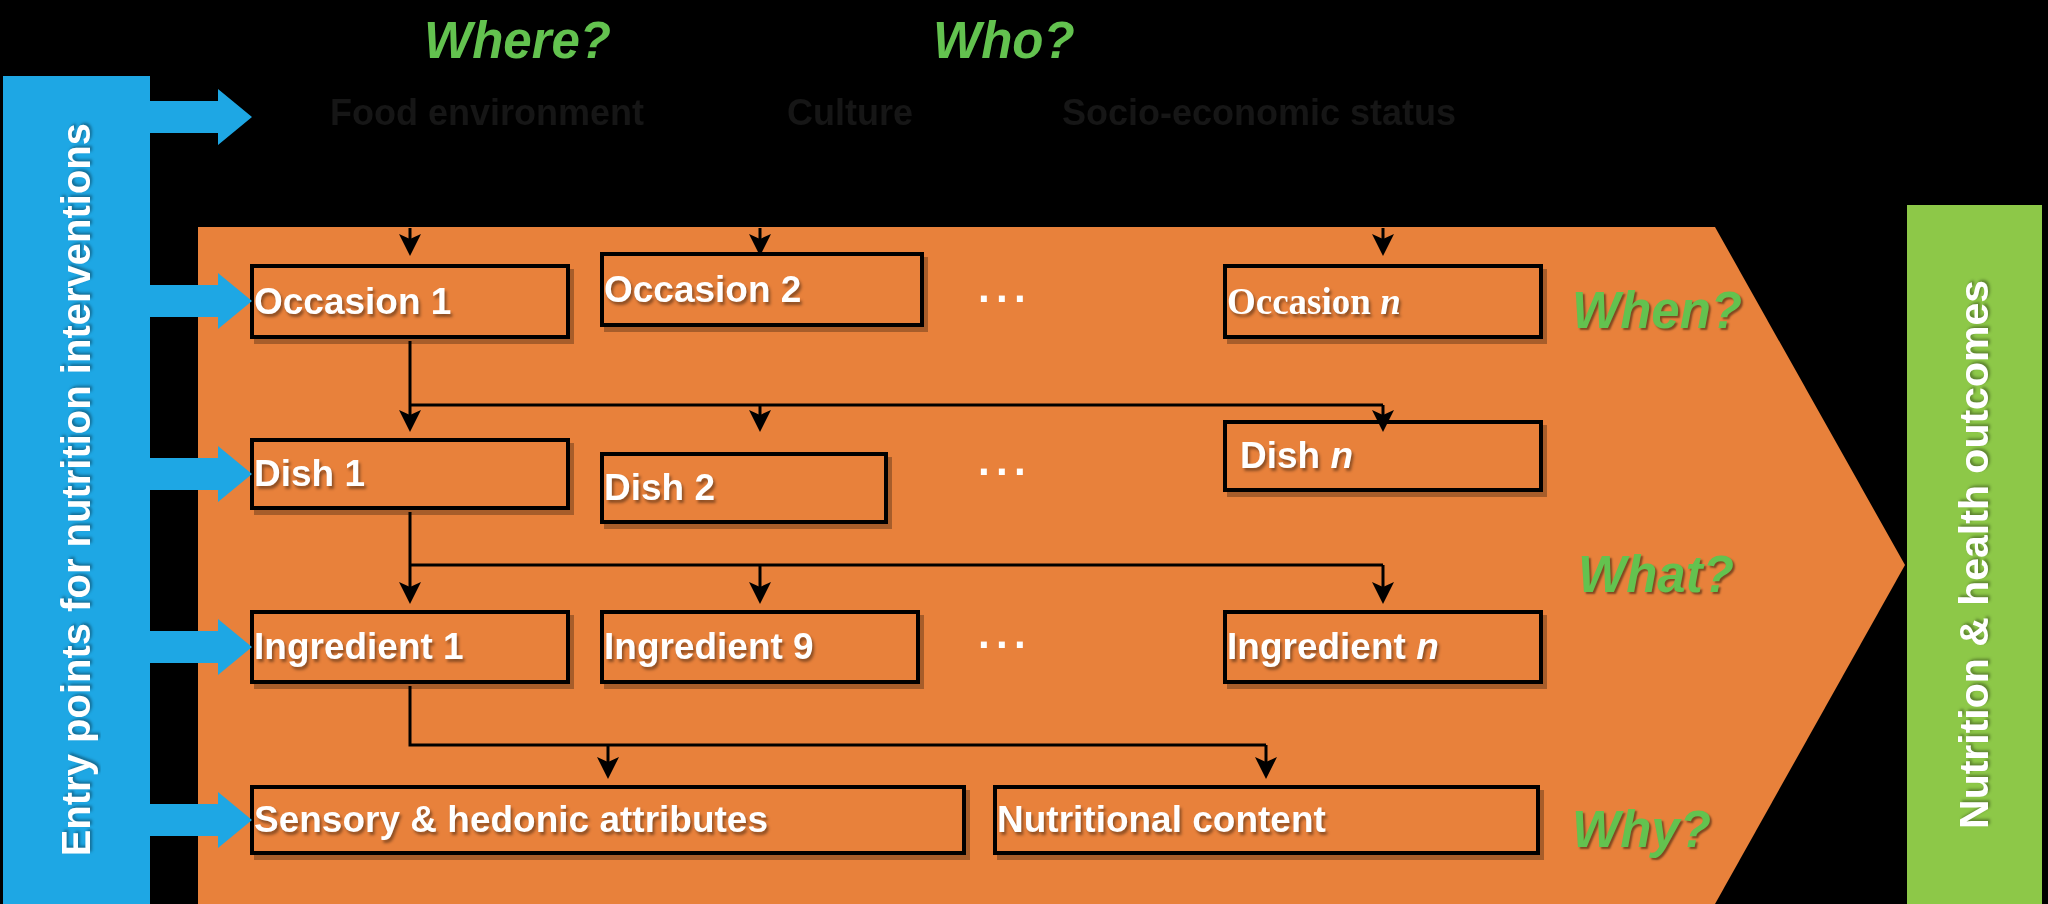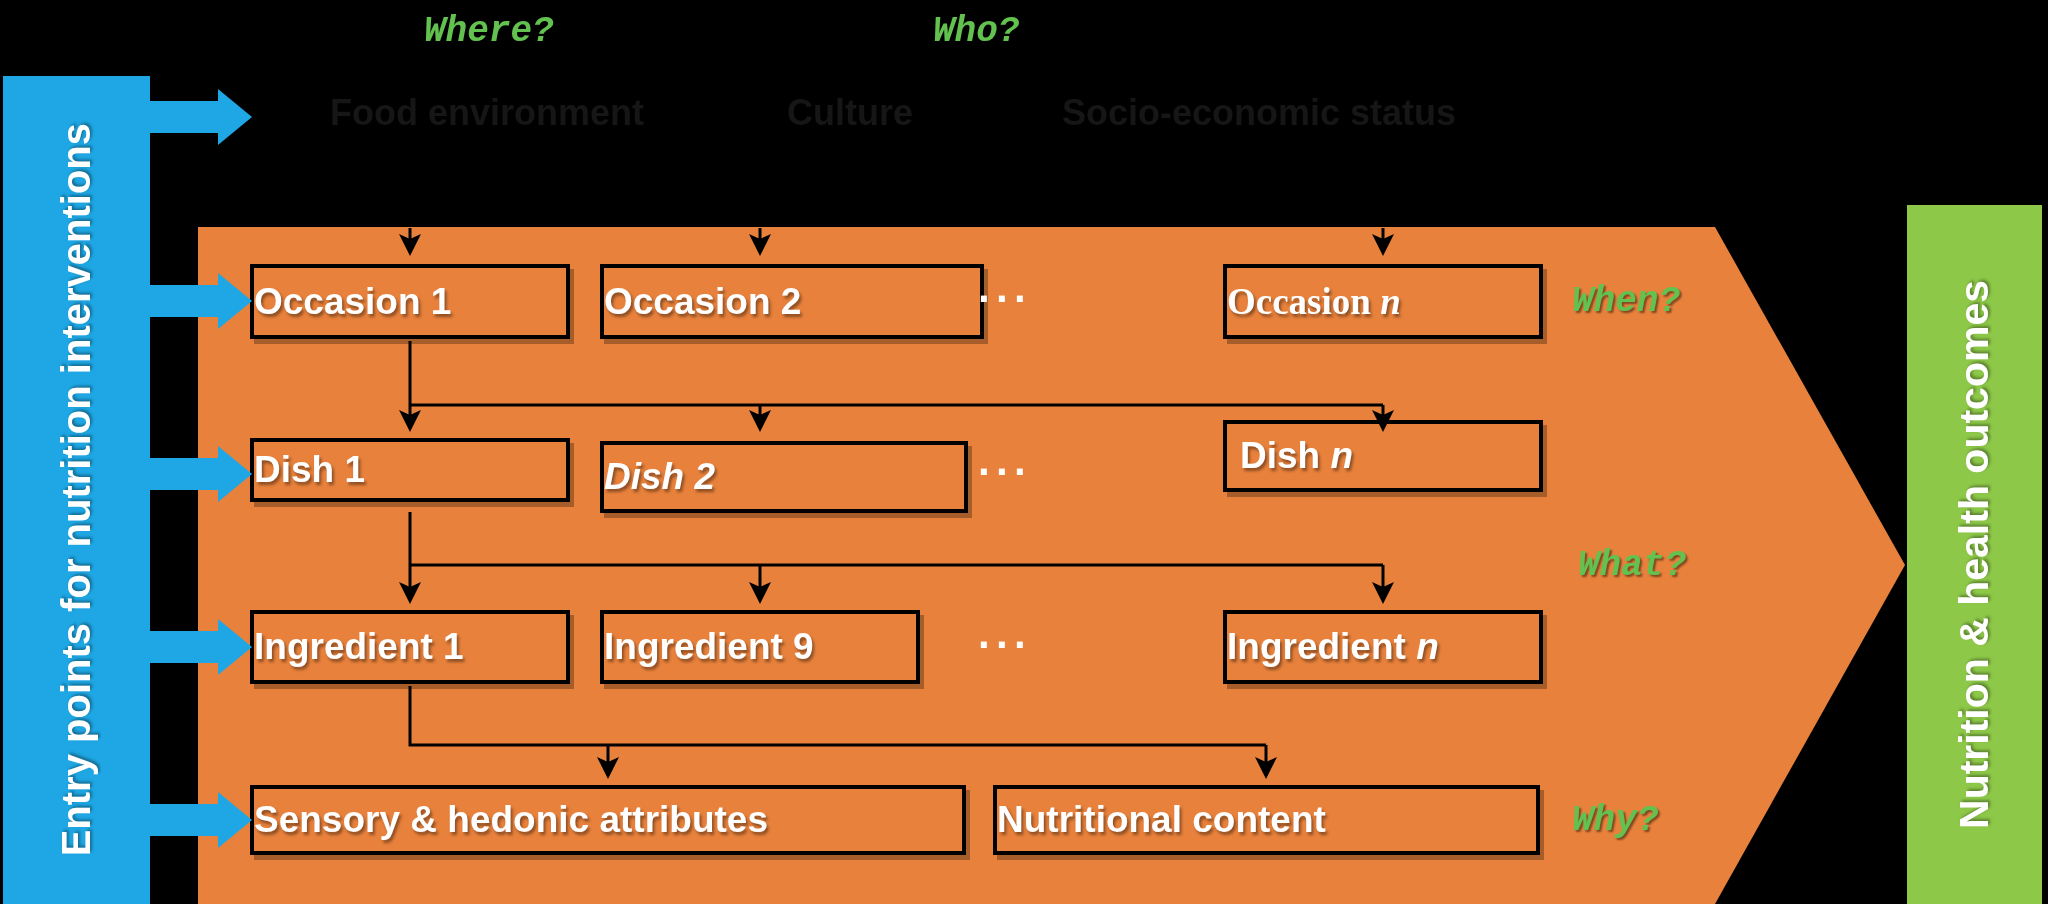--- a/index.html
+++ b/index.html
@@ -21,23 +21,22 @@
   #green-bar .vtext{font-size:41px;}
   
   #funnel{
     position:absolute;left:198px;top:227px;width:1707px;height:677px;
     background:var(--c-orange);
     clip-path:polygon(0 0,1517px 0,1707px 338px,1517px 677px,0 677px);
   }
   
   .question{
     position:absolute;color:var(--c-greenlabel);
-    font-size:36px;font-weight:bold;font-style:italic;white-space:nowrap;
+    font-size:51px;font-weight:bold;font-style:italic;white-space:nowrap;
     text-shadow:2px 2px 2px rgba(0,0,0,.45);
-    font-family:Liberation Mono, monospace;
   }
   #q-where{left:424px;top:11px;}
   #q-who{left:933px;top:11px;}
   #q-when{left:1572px;top:281px;}
   #q-what{left:1578px;top:545px;}
   #q-why{left:1572px;top:800px;}
   .ctx{
     position:absolute;top:92px;transform:translateX(-50%);
     color:var(--c-context);font-size:36px;font-weight:bold;white-space:nowrap;
   }
@@ -45,24 +44,24 @@
   
   .fbox{
     position:absolute;box-sizing:border-box;border:4px solid #000;
     display:flex;align-items:center;
     color:var(--c-boxtext);font-size:37px;font-weight:bold;white-space:pre;
     text-shadow:2px 3px 3px rgba(0,0,0,.4);
     box-shadow:4px 5px 0 rgba(0,0,0,.28);
   }
   .fbox .it{font-style:italic;}
   #b-occ1{left:250px;top:264px;width:320px;height:75px;}
-  #b-occ2{left:600px;top:264px;width:384px;height:75px;}
+  #b-occ2{left:600px;top:252px;width:324px;height:75px;}
   #b-occn{left:1223px;top:264px;width:320px;height:75px;font-family:Liberation Serif, serif;}
-  #b-dish1{left:250px;top:438px;width:320px;height:64px;}
-  #b-dish2{left:600px;top:441px;width:368px;height:72px;font-style:italic;}
+  #b-dish1{left:250px;top:438px;width:320px;height:72px;}
+  #b-dish2{left:600px;top:452px;width:288px;height:72px;}
   #b-dishn{left:1223px;top:420px;width:320px;height:72px;padding-left:13px;}
   #b-ing1{left:250px;top:610px;width:320px;height:74px;}
   #b-ing2{left:600px;top:610px;width:320px;height:74px;}
   #b-ingn{left:1223px;top:610px;width:320px;height:74px;}
   #b-sens{left:250px;top:785px;width:716px;height:70px;}
   #b-nutr{left:993px;top:785px;width:547px;height:70px;}
   .dots{
     position:absolute;transform:translate(-50%,-50%);
     color:#fff;font-size:42px;font-weight:bold;letter-spacing:4px;white-space:nowrap;
   }

